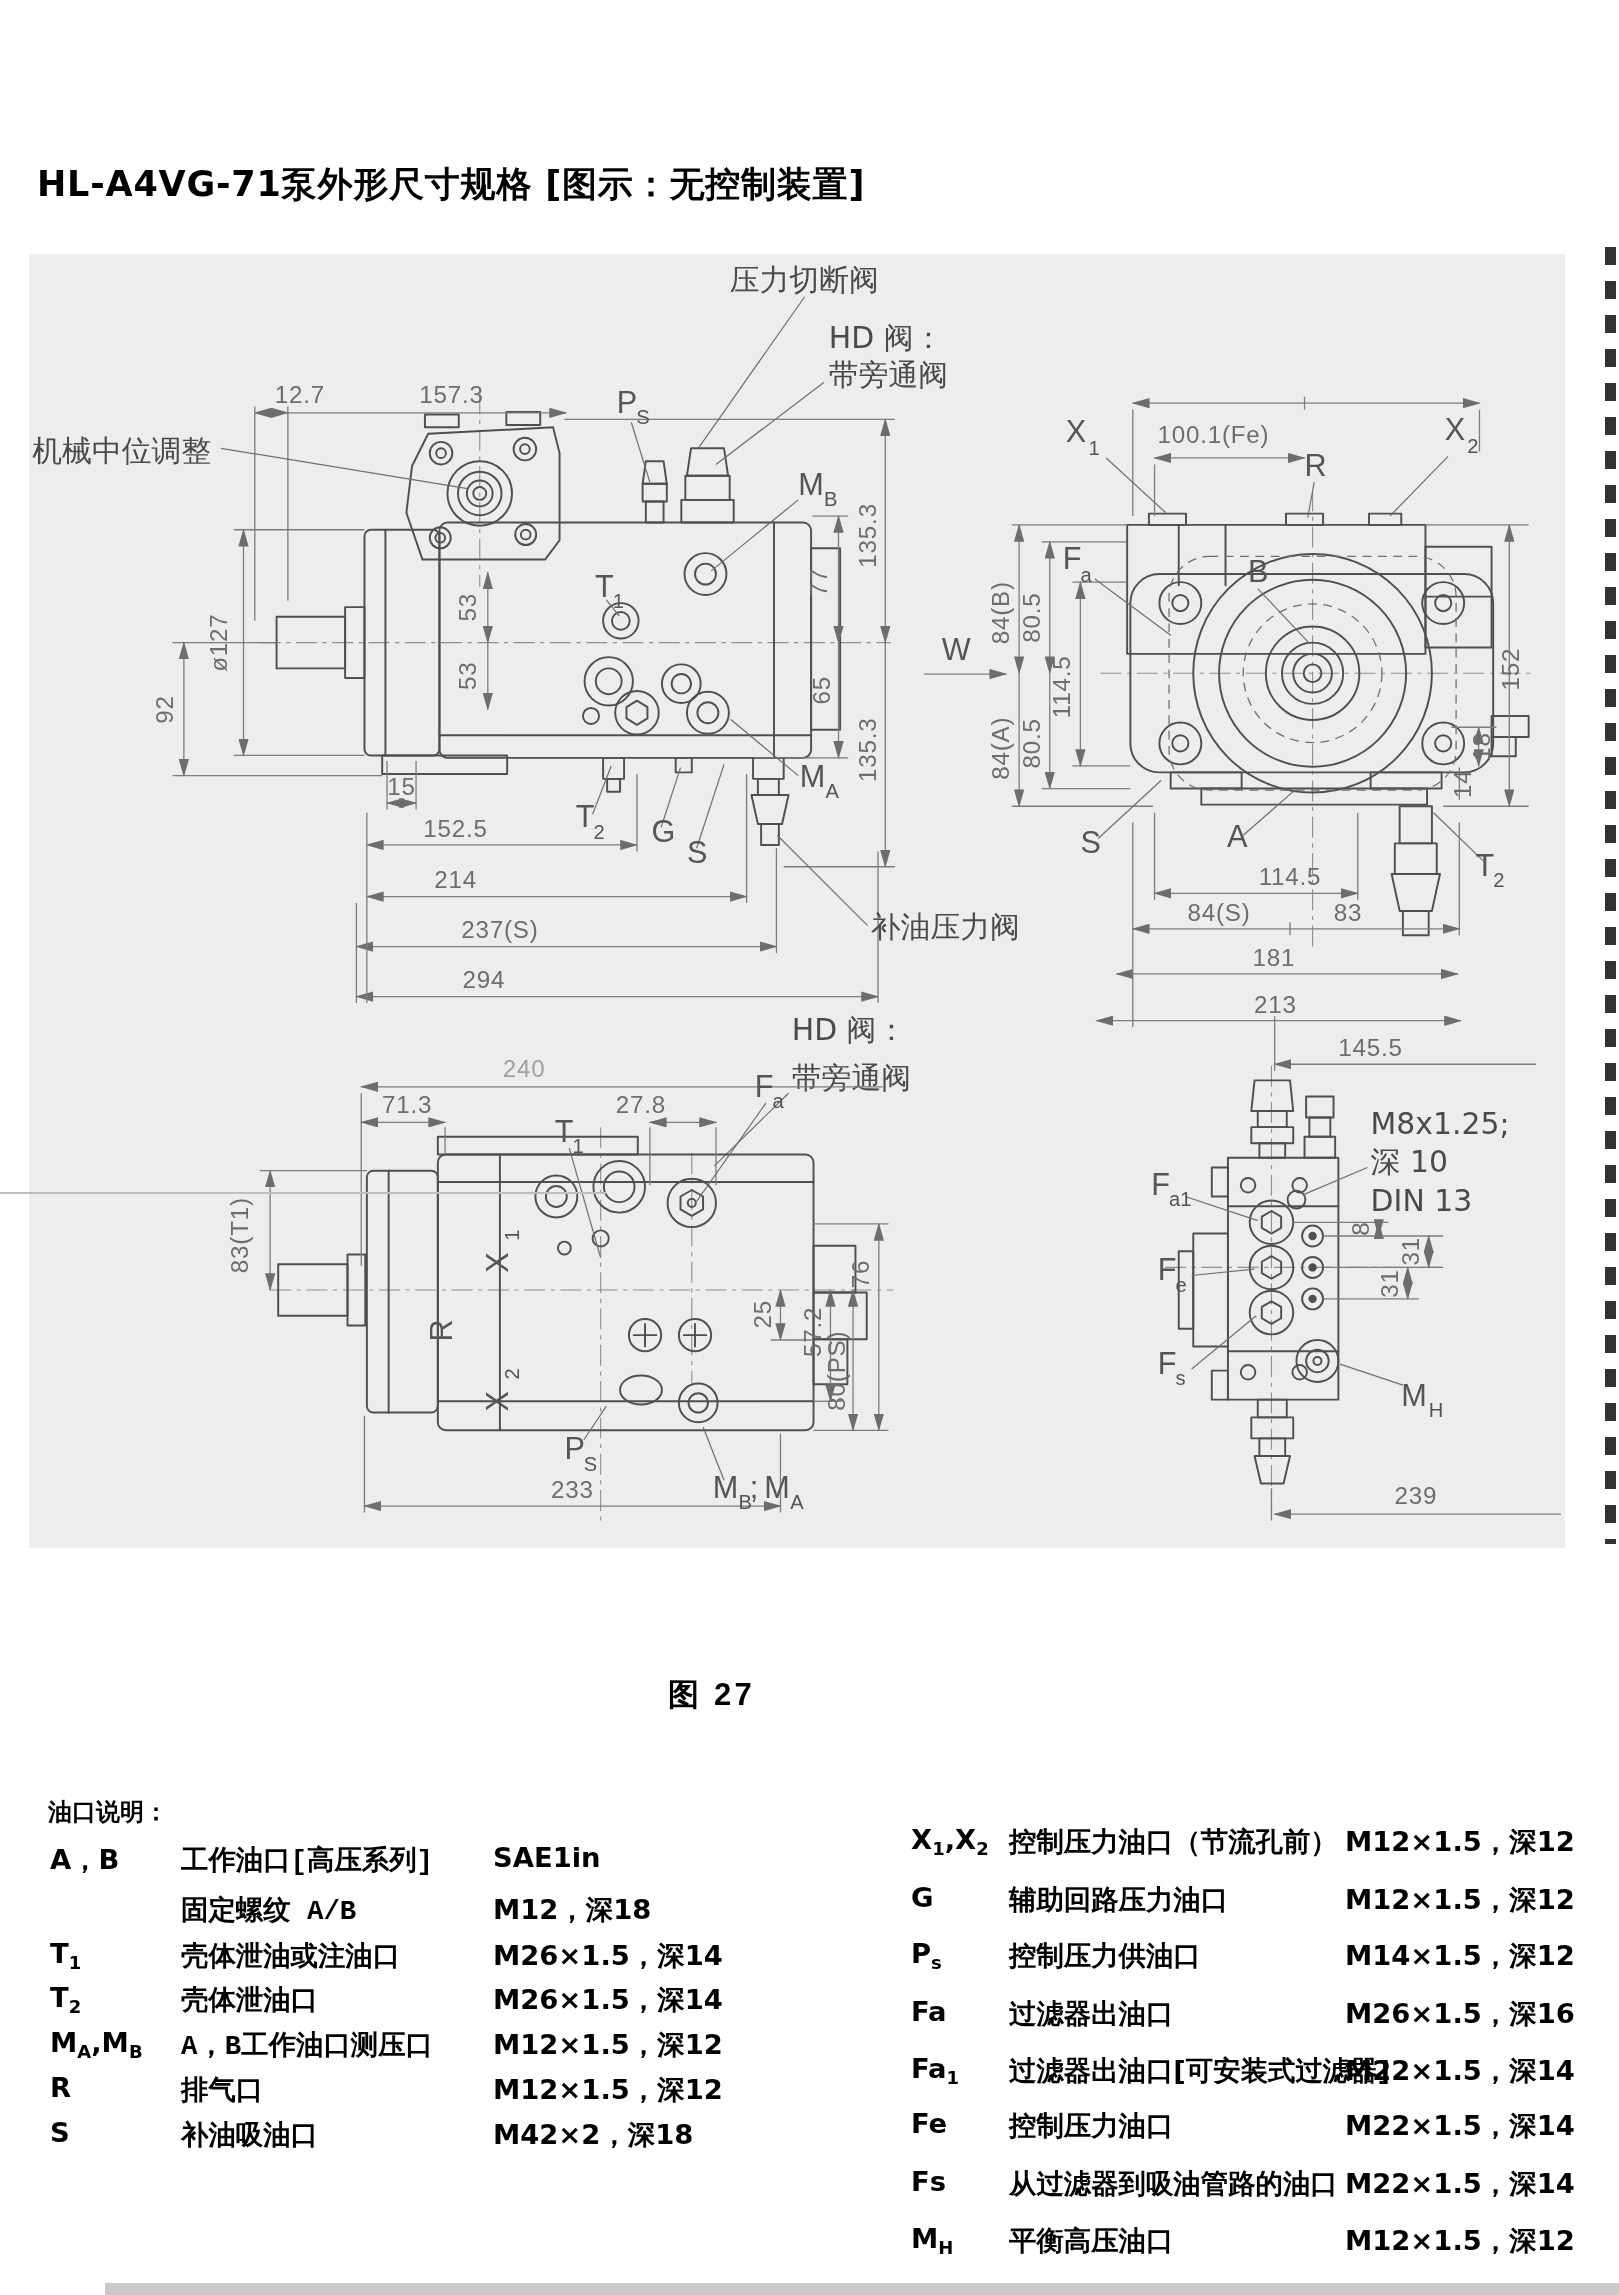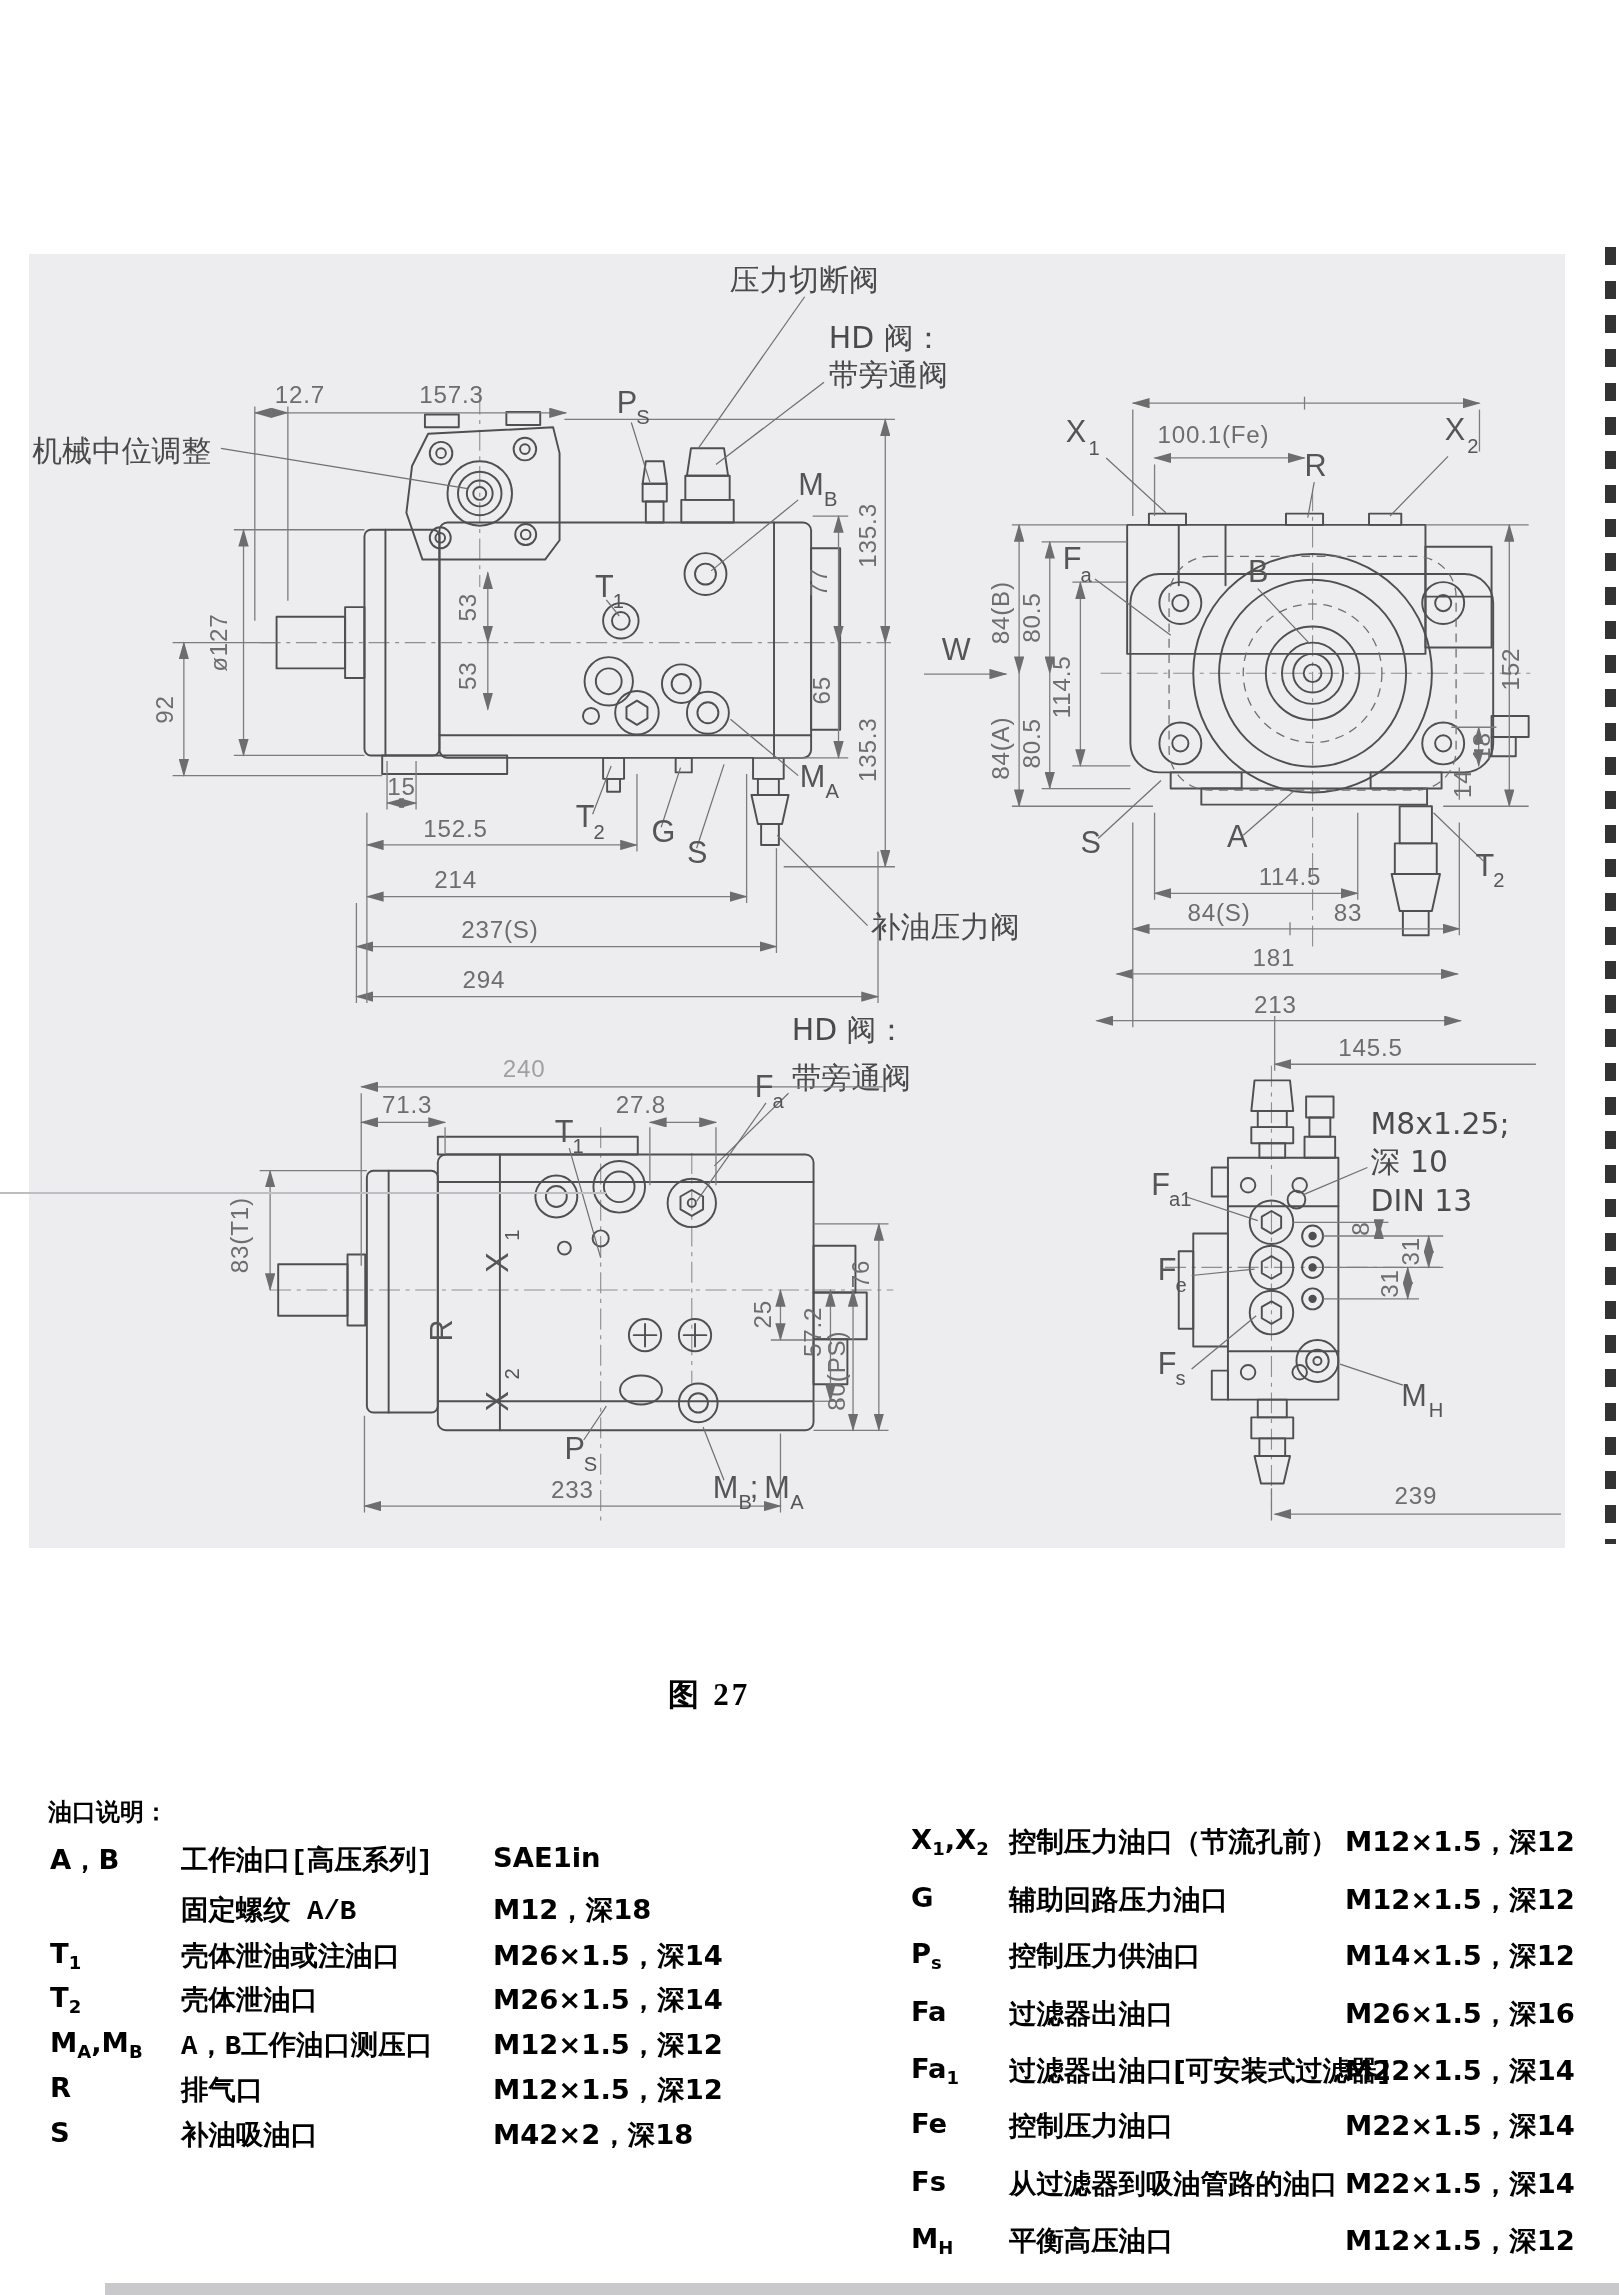--- a/index.html
+++ b/index.html
@@ -25,40 +25,41 @@
   text.dim{font-family:"Liberation Sans",sans-serif;font-size:30px;fill:#6d6d6d;letter-spacing:1px;}
   text.dimf{fill:#a0a0a0;}
   text.call{font-family:"Liberation Sans",sans-serif;font-size:38px;fill:#555;}
   text.csub{font-family:"Liberation Sans",sans-serif;font-size:25px;fill:#555;}
   text.cjk{font-family:"DejaVu Sans","Liberation Sans",sans-serif;font-size:37px;fill:#4a4a4a;}
   
   .perf{position:absolute;left:1605px;top:247px;width:10.5px;height:1297px;
         background:repeating-linear-gradient(to bottom,#333 0 18px,transparent 18px 34px);}
   .hline-artifact{position:absolute;left:0;top:1192px;width:606px;height:1.6px;background:#bdbdc2;}
   .figcap{position:absolute;left:668px;top:1674px;font-size:31px;font-weight:bold;color:#000;
-          font-family:Liberation Serif, serif;letter-spacing:3.2px;}
+          font-family:Liberation Sans, sans-serif;letter-spacing:3.2px;}
   
   .tbl-head{position:absolute;left:48px;top:1796px;font-size:24px;font-weight:bold;color:#000;
             font-family:"DejaVu Sans","Liberation Sans",sans-serif;}
   .trow{position:absolute;height:42px;font-size:27.4px;font-weight:bold;color:#000;white-space:nowrap;
         font-family:"DejaVu Sans","Liberation Sans",sans-serif;}
   .trow sub{font-size:18px;}
   .tl{position:absolute;left:0;}
   .td{position:absolute;}
   .ts{position:absolute;}
   .left .tl{left:50px;} .left .td{left:181px;font-family:Liberation Mono, monospace;} .left .ts{left:493px;}
   .right .tl{left:911px;} .right .td{left:1009px;} .right .ts{left:1345px;}
   .bottombar{position:absolute;left:105px;top:2283px;width:1515px;height:13px;background:#c9c9cb;}
 </style>
 </head>
 <body>
 
 <div class="page">
 
 
+  <div class="subtitle">HL-A4VG-71泵外形尺寸规格 [图示：无控制装置]</div>
 
   <div class="panel">
     <svg viewBox="36 315 1905 1605">
       <defs>
         <marker id="ar" viewBox="0 0 14 8" refX="13" refY="4" markerWidth="14" markerHeight="8" orient="auto-start-reverse">
             <path d="M0,0 L14,4 L0,8 Z" fill="#6d6d6d"></path>
           </marker>
       </defs>
 
       <g>

